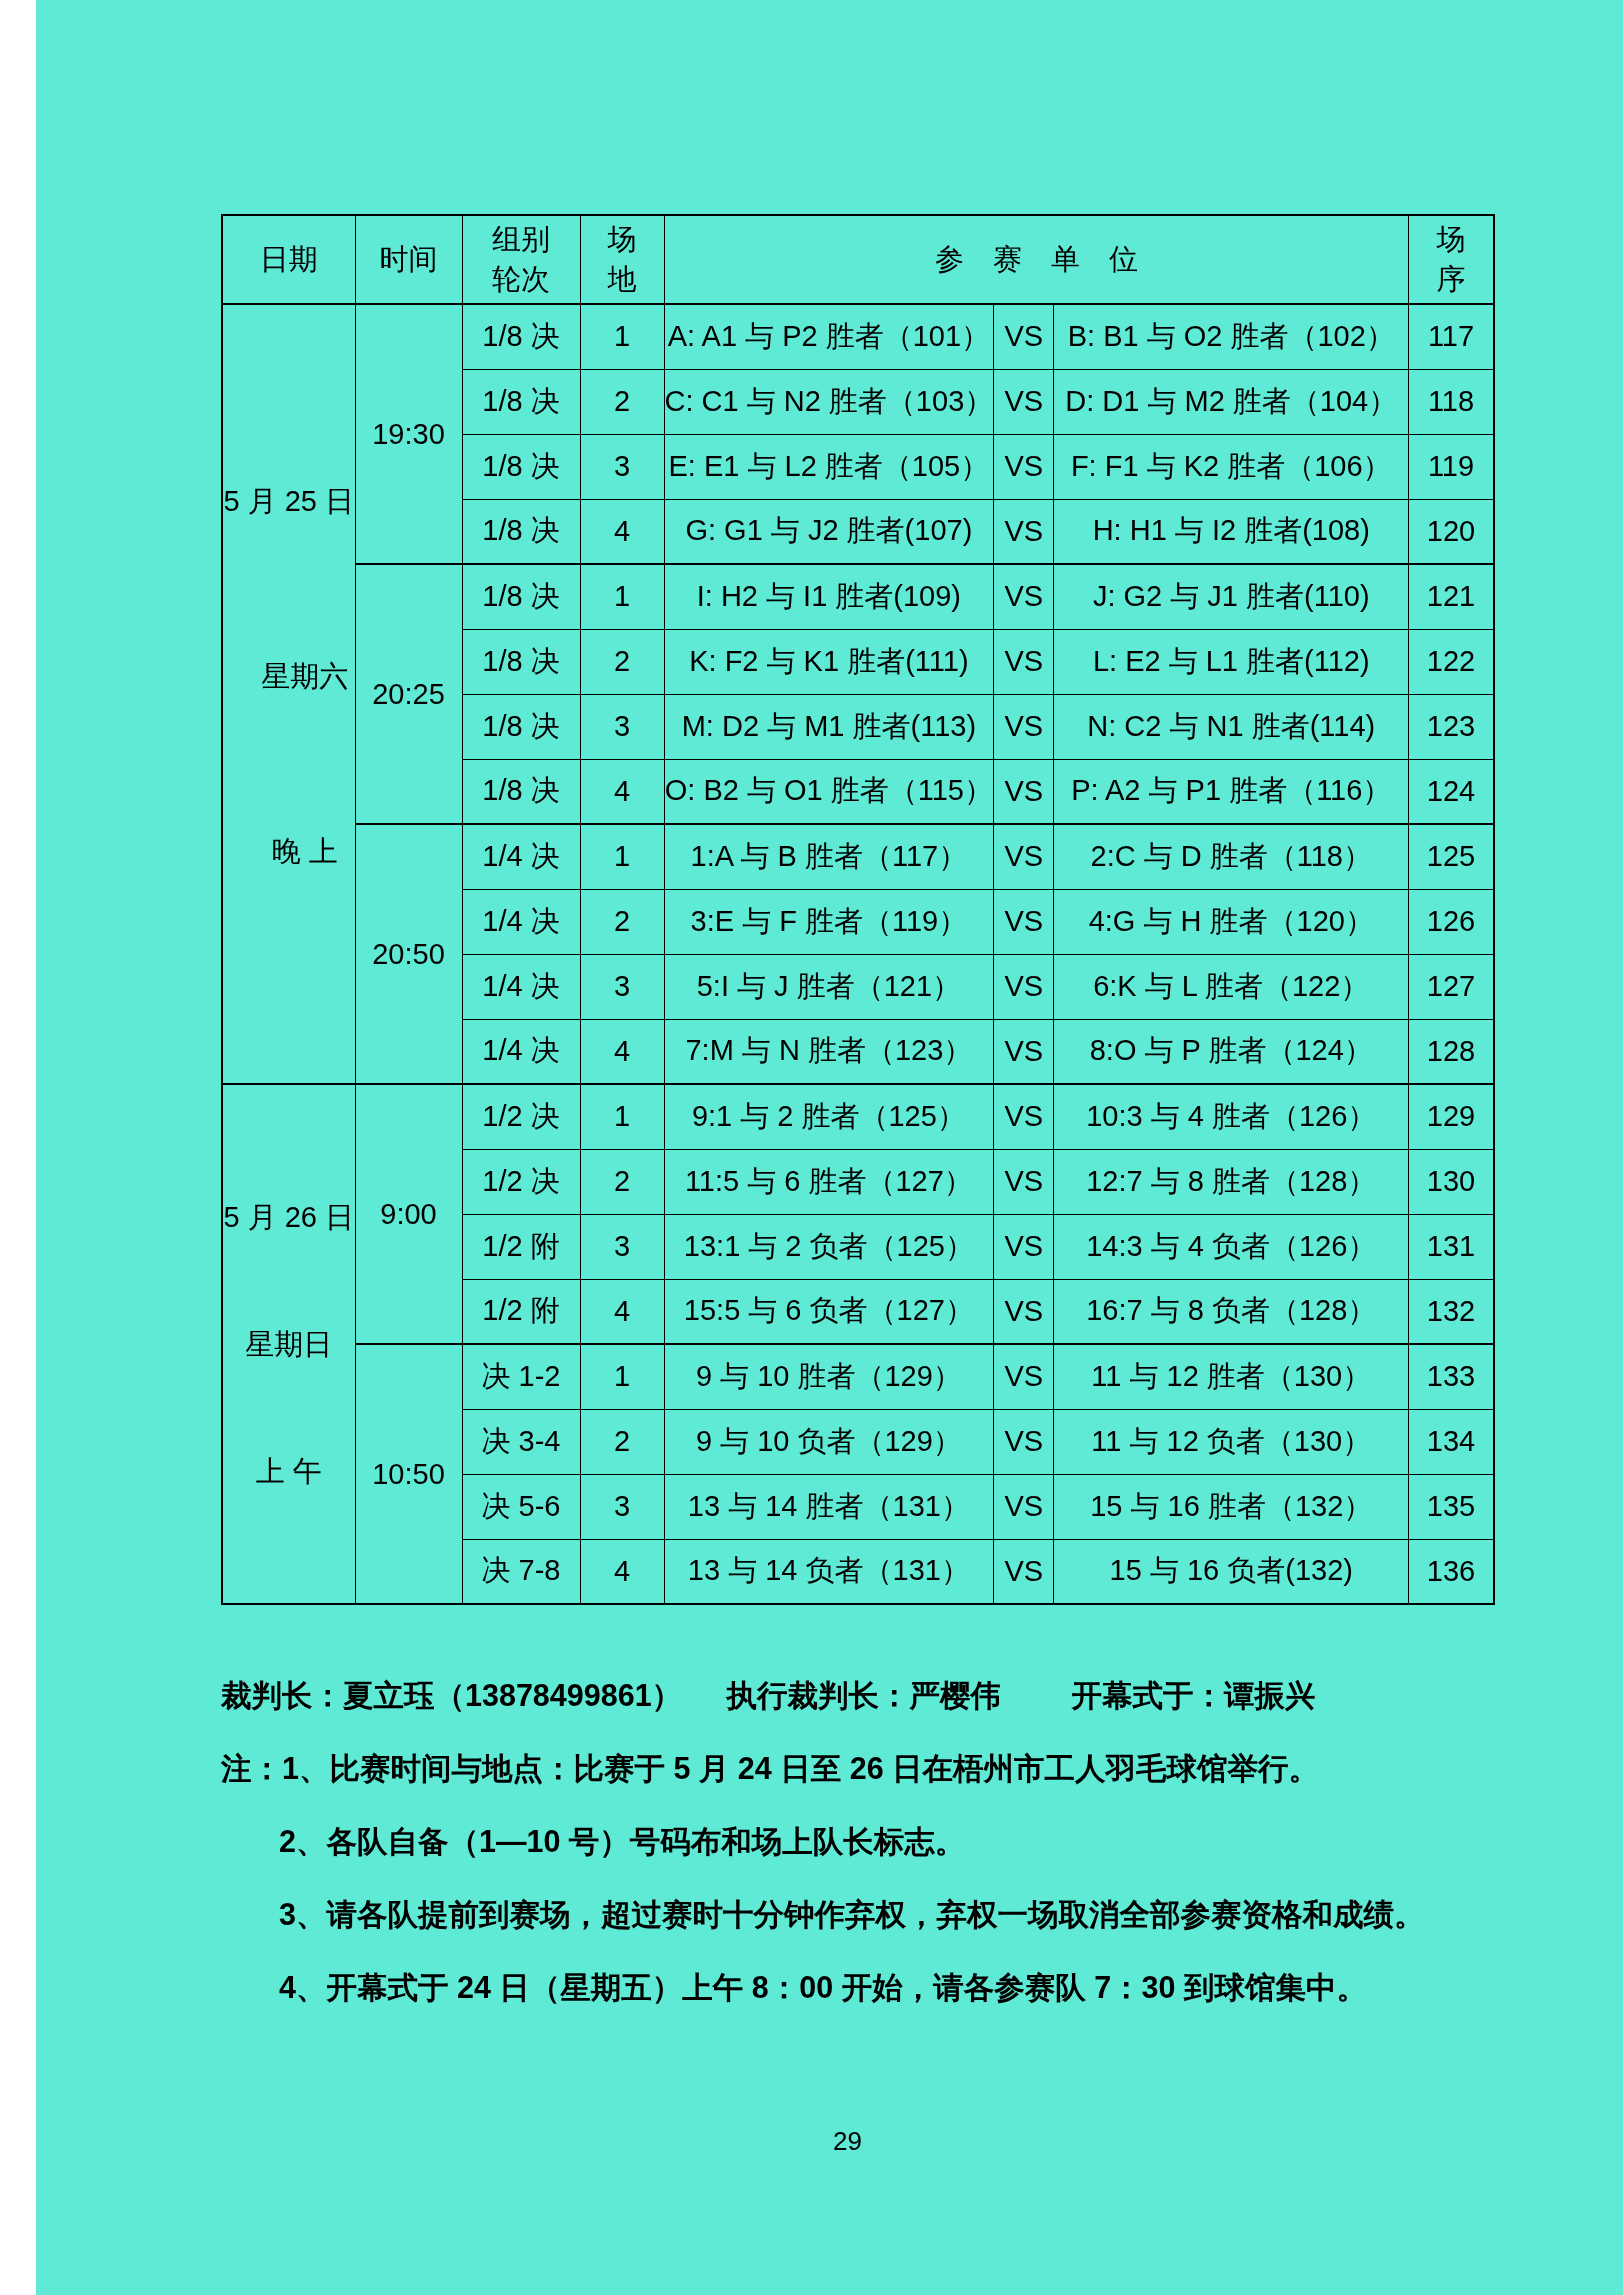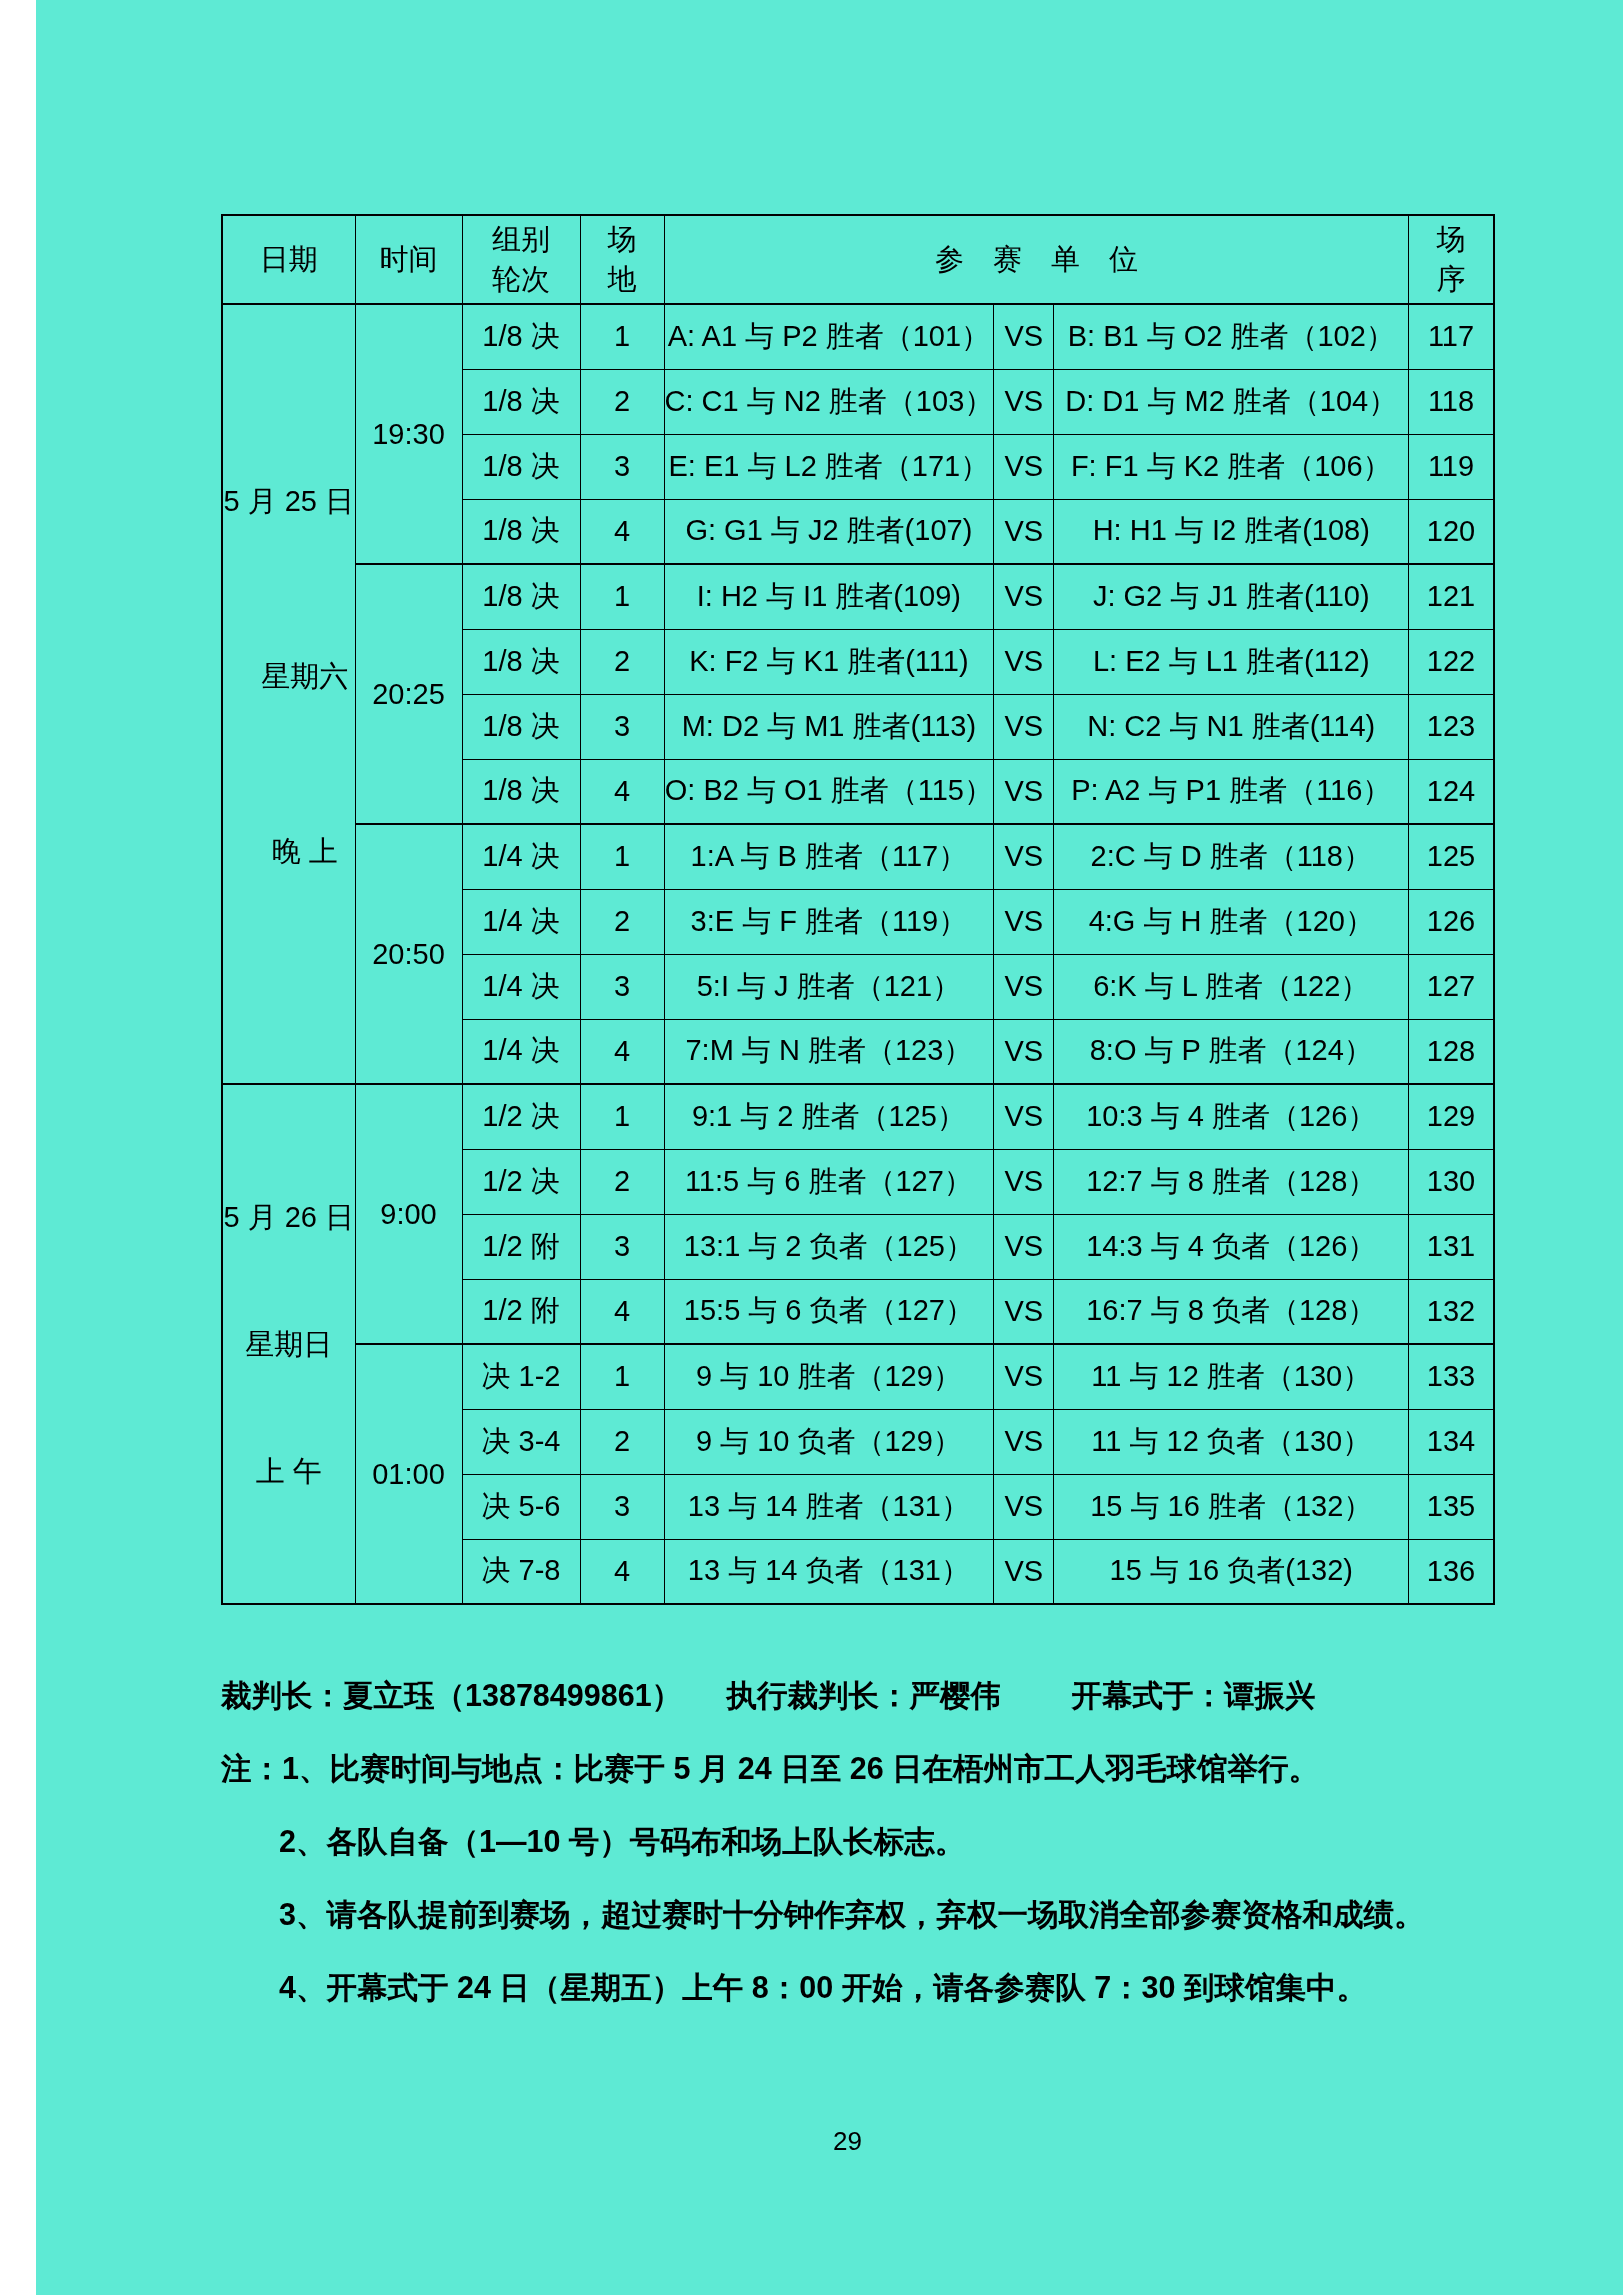--- a/index.html
+++ b/index.html
@@ -109,21 +109,21 @@
         <td>1/8 决</td>
         <td>2</td>
         <td>C: C1 与 N2 胜者（103）</td>
         <td class="c-vs">VS</td>
         <td class="c-right">D: D1 与 M2 胜者（104）</td>
         <td>118</td>
       </tr>
       <tr>
         <td>1/8 决</td>
         <td>3</td>
-        <td>E: E1 与 L2 胜者（171）</td>
+        <td>E: E1 与 L2 胜者（105）</td>
         <td class="c-vs">VS</td>
         <td class="c-right">F: F1 与 K2 胜者（106）</td>
         <td>119</td>
       </tr>
       <tr>
         <td>1/8 决</td>
         <td>4</td>
         <td>G: G1 与 J2 胜者(107)</td>
         <td class="c-vs">VS</td>
         <td class="c-right">H: H1 与 I2 胜者(108)</td>
@@ -229,21 +229,21 @@
       </tr>
       <tr>
         <td>1/2 附</td>
         <td>4</td>
         <td>15:5 与 6 负者（127）</td>
         <td class="c-vs">VS</td>
         <td class="c-right">16:7 与 8 负者（128）</td>
         <td>132</td>
       </tr>
       <tr class="group-start">
-        <td rowspan="4">01:00</td>
+        <td rowspan="4">10:50</td>
         <td>决 1-2</td>
         <td>1</td>
         <td>9 与 10 胜者（129）</td>
         <td class="c-vs">VS</td>
         <td class="c-right">11 与 12 胜者（130）</td>
         <td>133</td>
       </tr>
       <tr>
         <td>决 3-4</td>
         <td>2</td>

